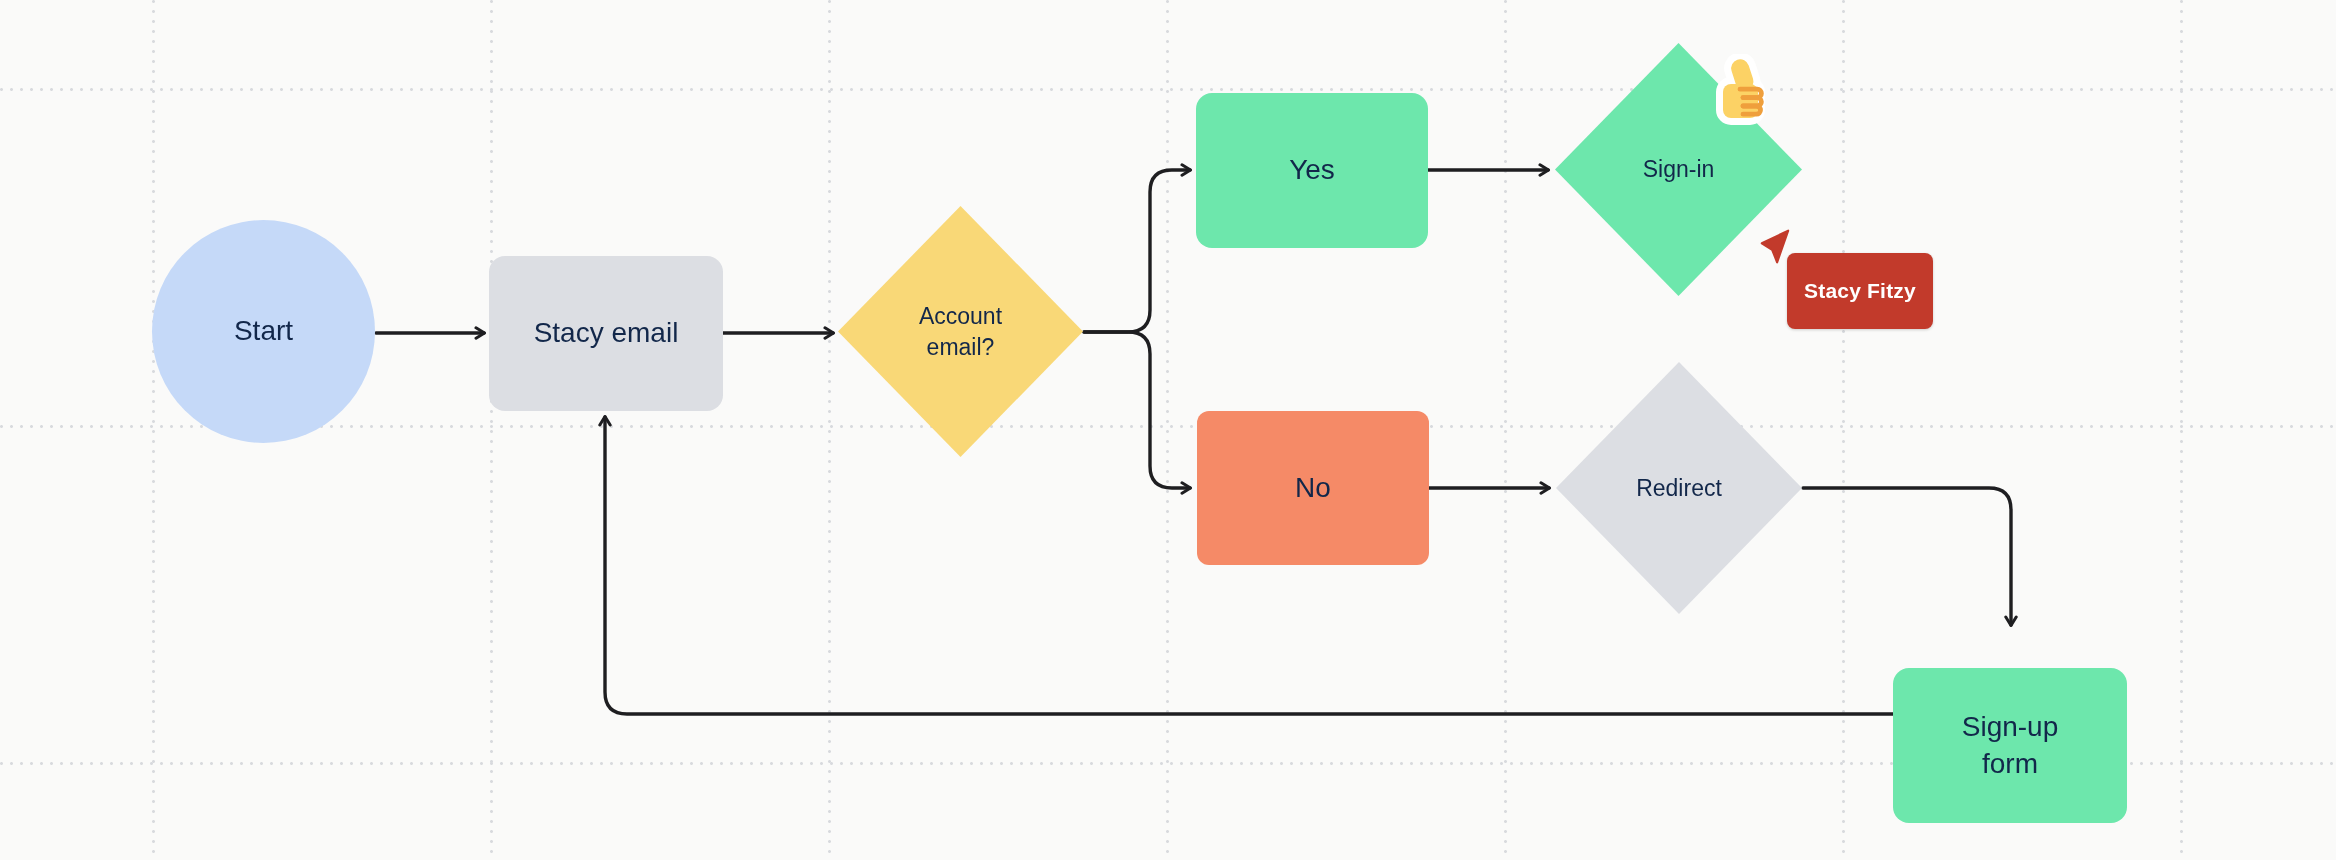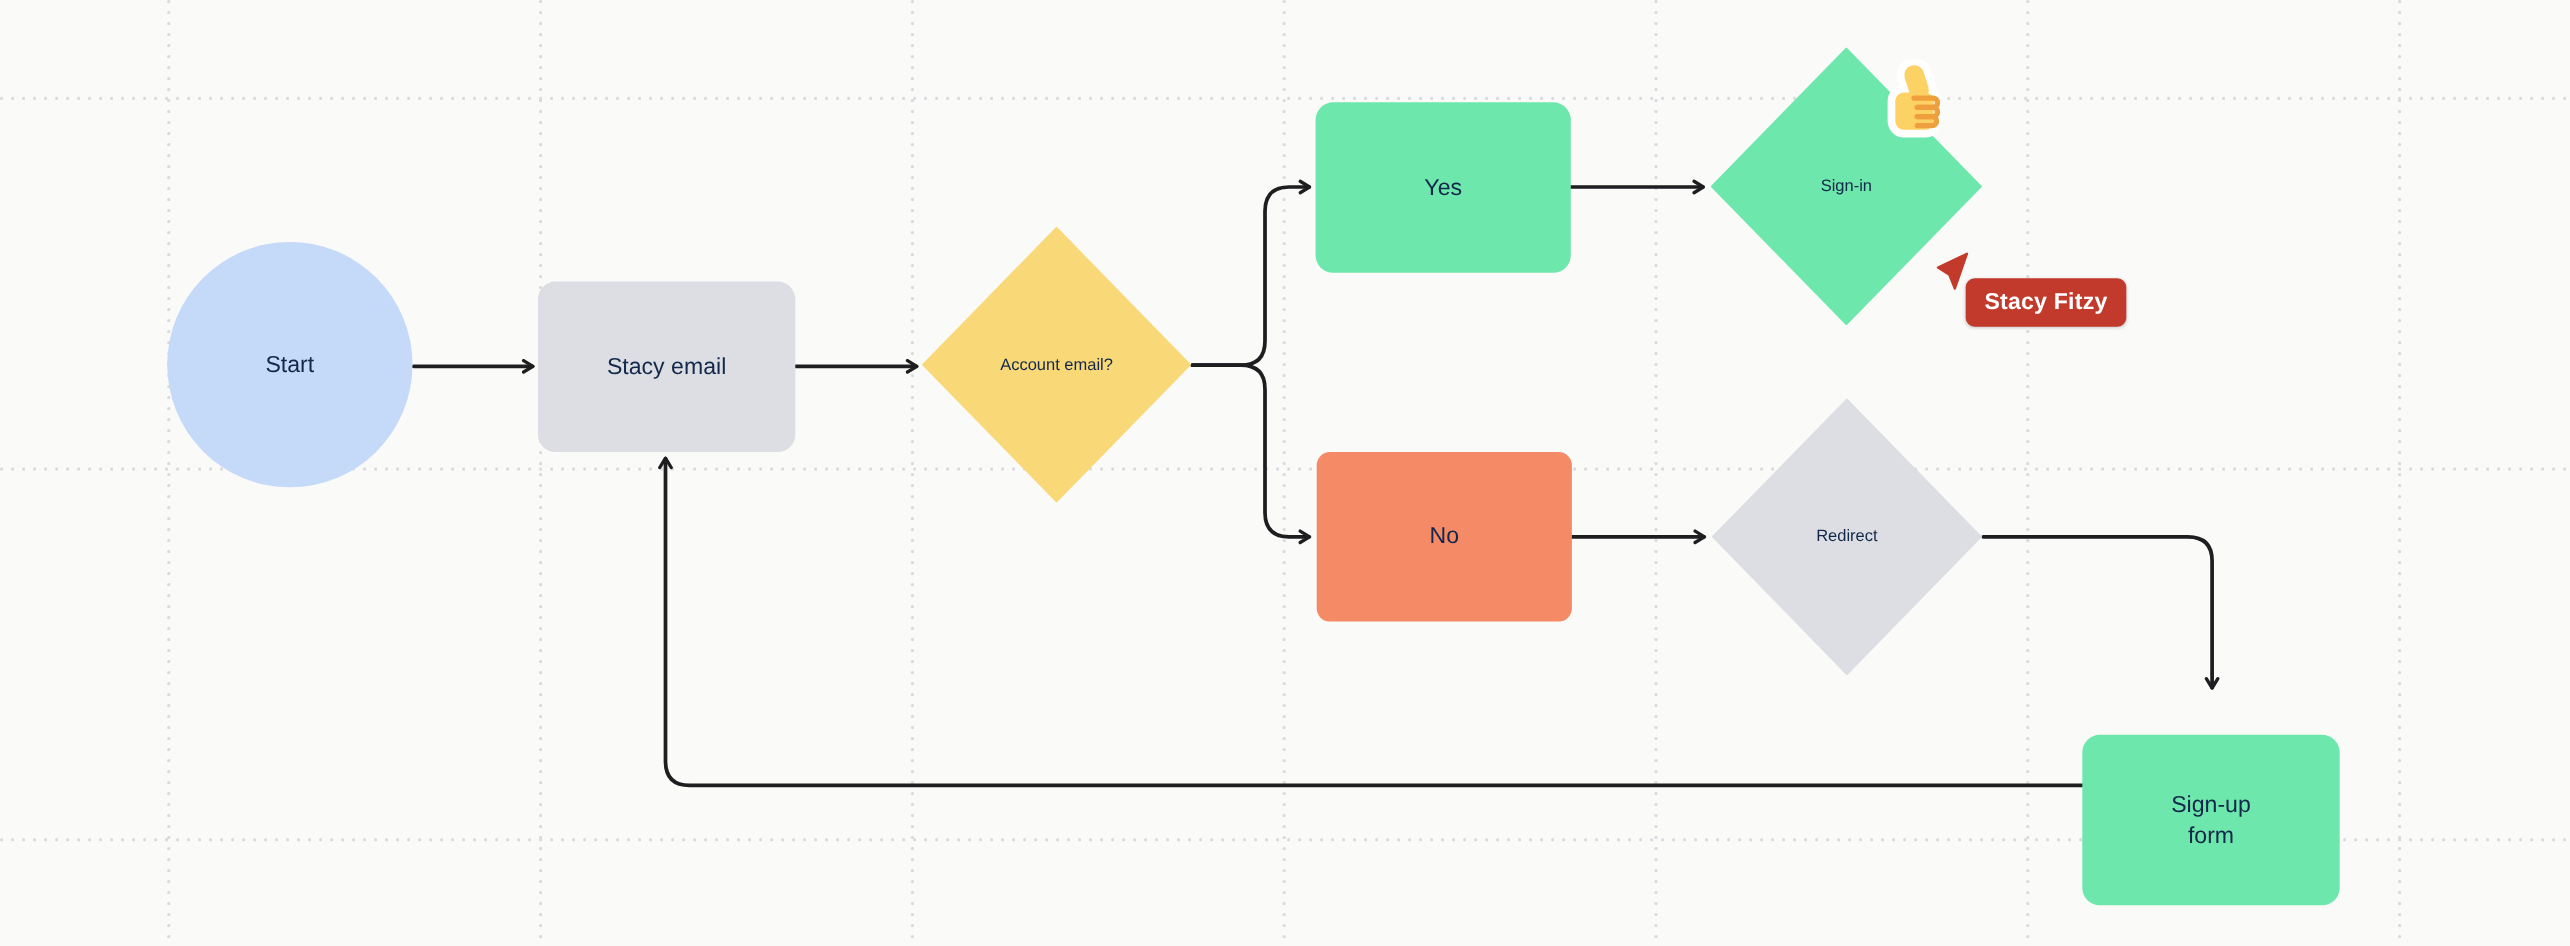--- a/index.html
+++ b/index.html
@@ -11,43 +11,43 @@
     position:relative;width:2336px;height:860px;
     background-color:#fafaf9;
     background-image:
       radial-gradient(circle at 1.5px 1.5px, #d8dade 1.15px, transparent 1.7px),
       radial-gradient(circle at 1.5px 1.5px, #d8dade 1.15px, transparent 1.7px);
     background-size:338px 10px, 10px 337px;
     background-position:152px 0px, 0px 88px;
   }
   .node{
     position:absolute;display:flex;align-items:center;justify-content:center;
-    color:#12274a;font-size:21px;font-weight:500;line-height:1.32;text-align:center;
+    color:#12274a;font-size:28px;font-weight:500;line-height:1.32;text-align:center;
   }
   .rounded{border-radius:16px;}
   .circle{border-radius:50%;}
   .diamond-box{position:absolute;}
   .diamond-fill{
     position:absolute;inset:0;
     clip-path:polygon(50% 0%, 100% 50%, 50% 100%, 0% 50%);
   }
   .diamond-label{
     position:absolute;inset:0;display:flex;align-items:center;justify-content:center;
-    color:#12274a;font-size:15px;font-weight:500;line-height:1.32;text-align:center;
+    color:#12274a;font-size:23px;font-weight:500;line-height:1.32;text-align:center;
   }
   .label-narrow{max-width:130px;}
   svg.connectors{position:absolute;left:0;top:0;pointer-events:none;}
   svg.connectors path.conn{pointer-events:stroke;}
   .cursor{position:absolute;left:1760px;top:228px;width:30px;height:38px;}
   .cursor-badge{
     position:absolute;left:1787px;top:253px;height:44px;
     display:flex;align-items:center;
     background:#c23a2b;color:#ffffff;
     font-size:21px;font-weight:700;letter-spacing:.2px;
-    padding:0 17px;border-radius:8px;
+    padding:16px 17px;border-radius:8px;
     box-shadow:0 1px 3px rgba(0,0,0,.18);
     white-space:nowrap;
   }
   .sticker{position:absolute;left:1708px;top:54px;width:72px;height:74px;}
 </style>
 </head>
 <body>
 
 <div class="canvas">
 

